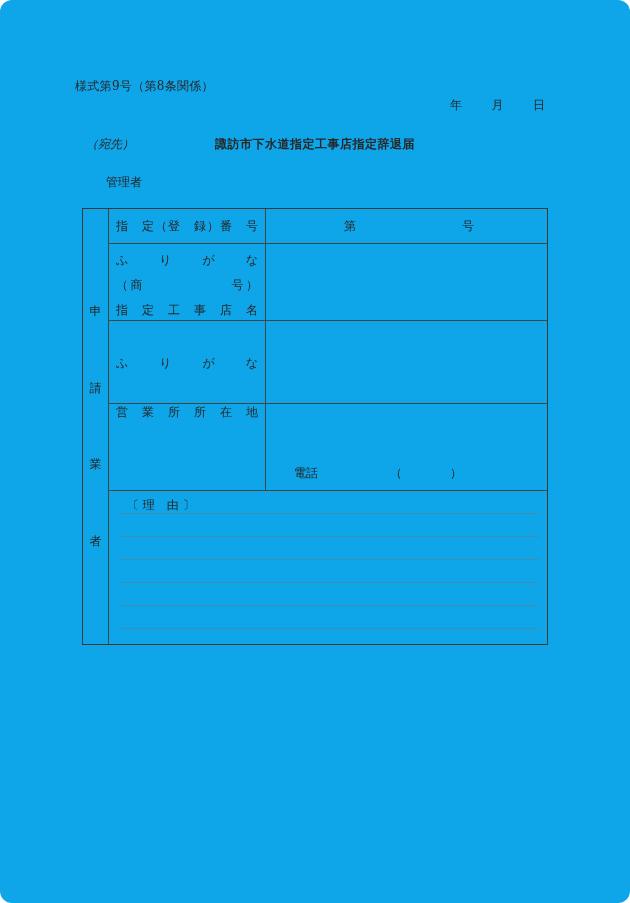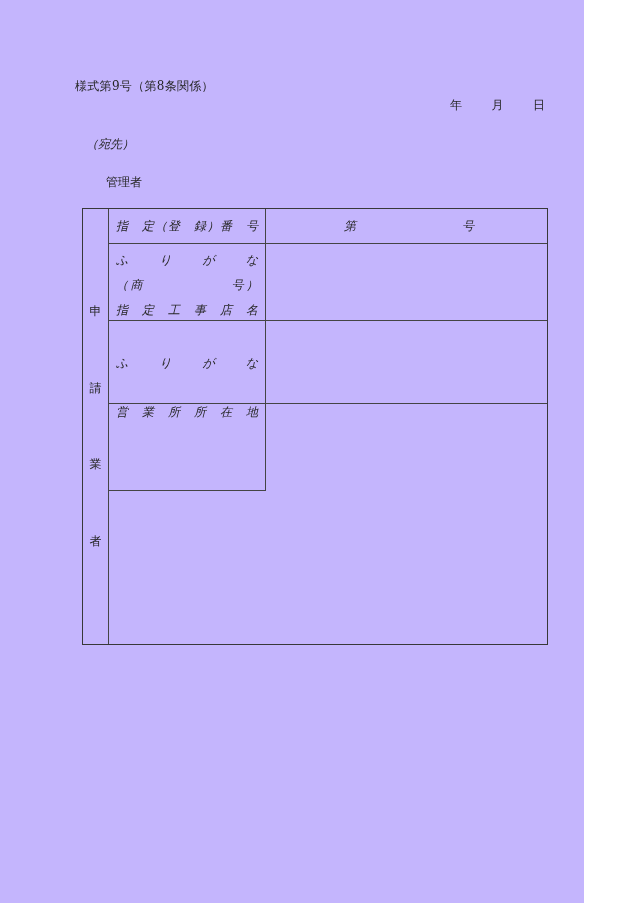--- a/index.html
+++ b/index.html
@@ -1,36 +1,36 @@
 <!DOCTYPE html>
 <html><head>
 <meta charset="utf-8">
 <style>
   * { margin:0; padding:0; box-sizing:border-box; }
   html,body { background:#ffffff; }
   .page {
-    position:relative; width:584px; height:903px; background:#c4b5fd;
+    position:relative; width:630px; height:903px; background:#0ea5e9;
     font-family:"DejaVu Serif","Liberation Serif",serif;
-    color:#262626; font-size:12px; overflow:hidden;
+    color:#262626; font-size:12px; overflow:hidden;border-radius:12px;
   }
   .abs { position:absolute; }
   .form-no { left:75px; top:78px; letter-spacing:0.3px; }
   .date-line { left:450px; top:97px; width:95px; display:flex; justify-content:space-between; }
   .title { left:0; top:136px; width:630px; text-align:center; font-weight:600; letter-spacing:0.5px; }
   .addr-label { left:86px; top:136px;font-style:italic; }
   .addr-name  { left:106px; top:174px; }
 
   .form-table {
     left:82px; top:208px; width:466px; height:437px;
     display:grid;
     grid-template-columns:26px 157px 1fr;
     grid-template-rows:35px 77px 83px 87px 1fr;
     border:1px solid #383838;
   }
-  .cell { border-color:#444;font-style:italic; }
+  .cell { border-color:#444; }
   .b-r { border-right:1px solid #444; }
   .b-b { border-bottom:1px solid #444; }
 
   .applicant-col {
     grid-column:1; grid-row:1/6;
     display:flex; flex-direction:column; justify-content:space-between; align-items:center;
     padding:94px 0;
   }
   .jtext { display:block; width:100%; text-align:justify; text-align-last:justify; }
   .label-cell { padding:0 7px; }
@@ -60,20 +60,21 @@
 <div class="page">
 
   <div class="abs form-no">様式第9号（第8条関係）</div>
 
   <div class="abs date-line">
     <span>年</span>
     <span>月</span>
     <span>日</span>
   </div>
 
+  <div class="abs title">諏訪市下水道指定工事店指定辞退届</div>
 
   <div class="abs addr-label">（宛先）</div>
   <div class="abs addr-name">管理者</div>
 
   <div class="abs form-table">
 
     <div class="applicant-col b-r">
       <span>申</span>
       <span>請</span>
       <span>業</span>
@@ -96,18 +97,31 @@
     <div class="cell b-b r2v"></div>
 
     <div class="cell label-cell b-r b-b r3l">
       <span class="jtext">ふ　り　が　な</span>
     </div>
     <div class="cell b-b r3v"></div>
 
     <div class="cell label-cell b-r b-b r4l">
       <span class="jtext">営　業　所　所　在　地</span>
     </div>
+    <div class="cell b-b r4v">
+      <span class="ws">電話　　　　　　（　　　　）</span>
+    </div>
 
+    <div class="cell reason-cell">
+      <div class="dot-row">
+        <span class="reason-label">〔 理　由 〕</span>
+      </div>
+      <div class="dot-row"></div>
+      <div class="dot-row"></div>
+      <div class="dot-row"></div>
+      <div class="dot-row"></div>
+      <div class="dot-row"></div>
+    </div>
 
   </div>
 
 
 </div>
 
 </body></html>

